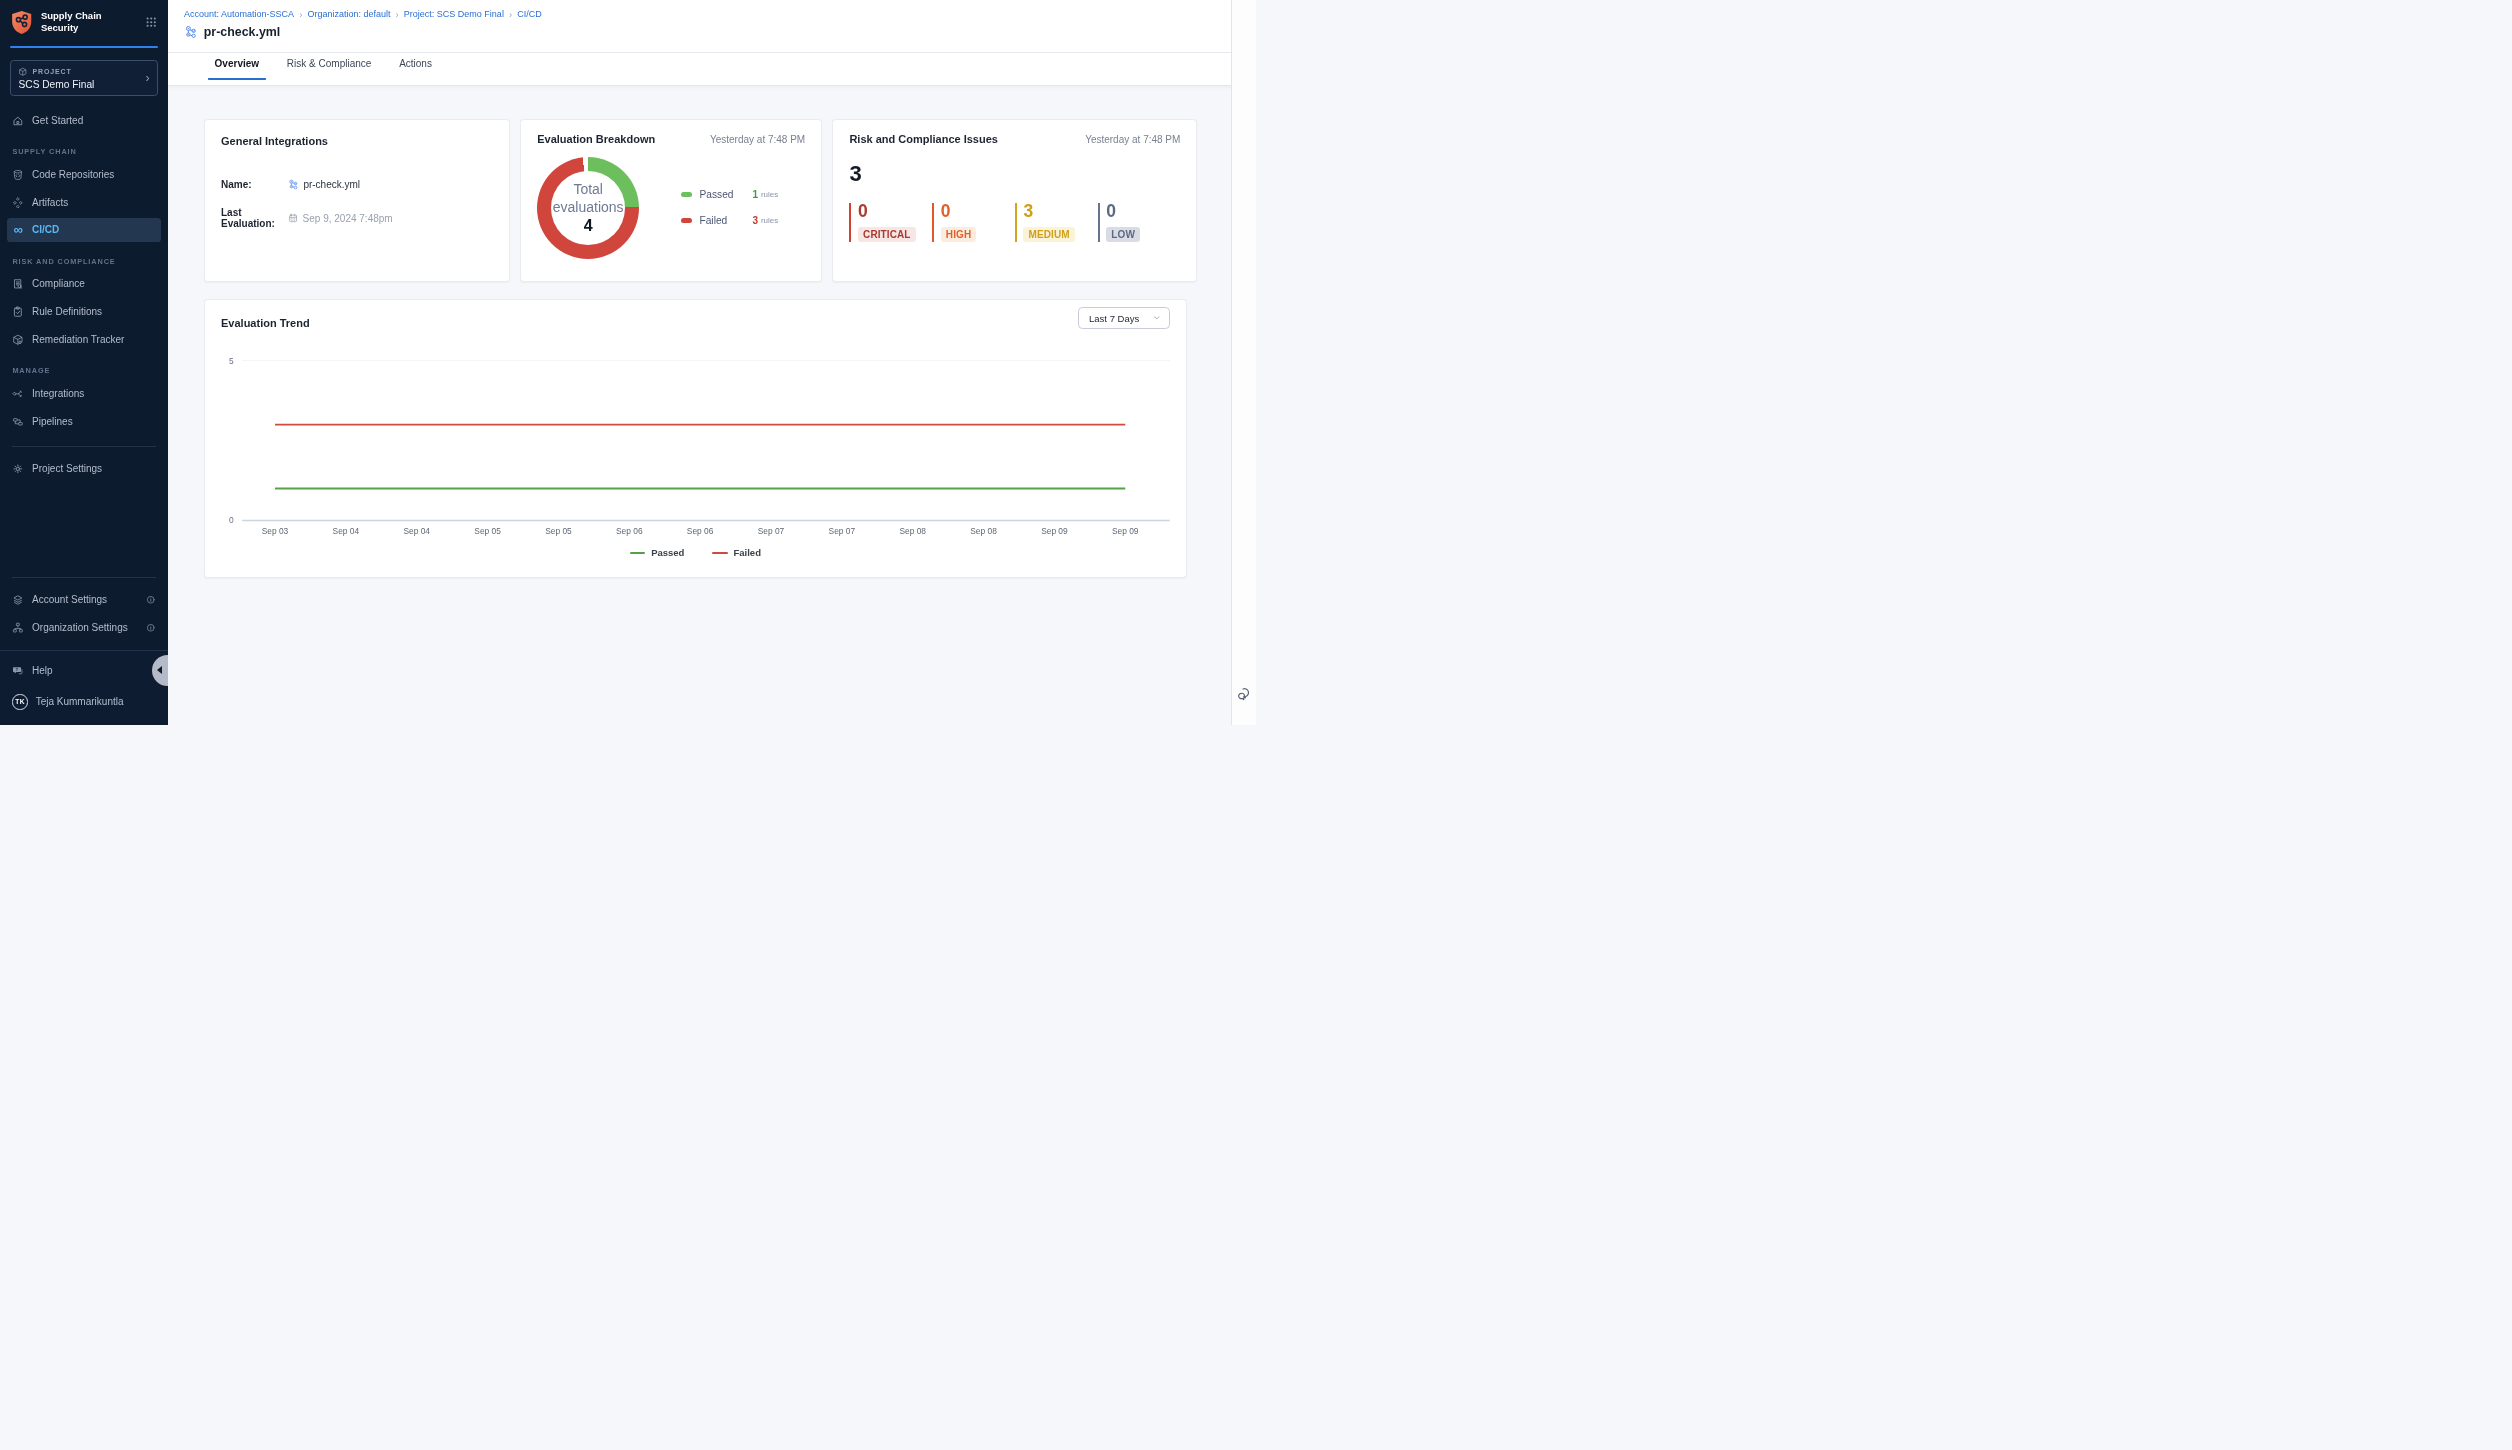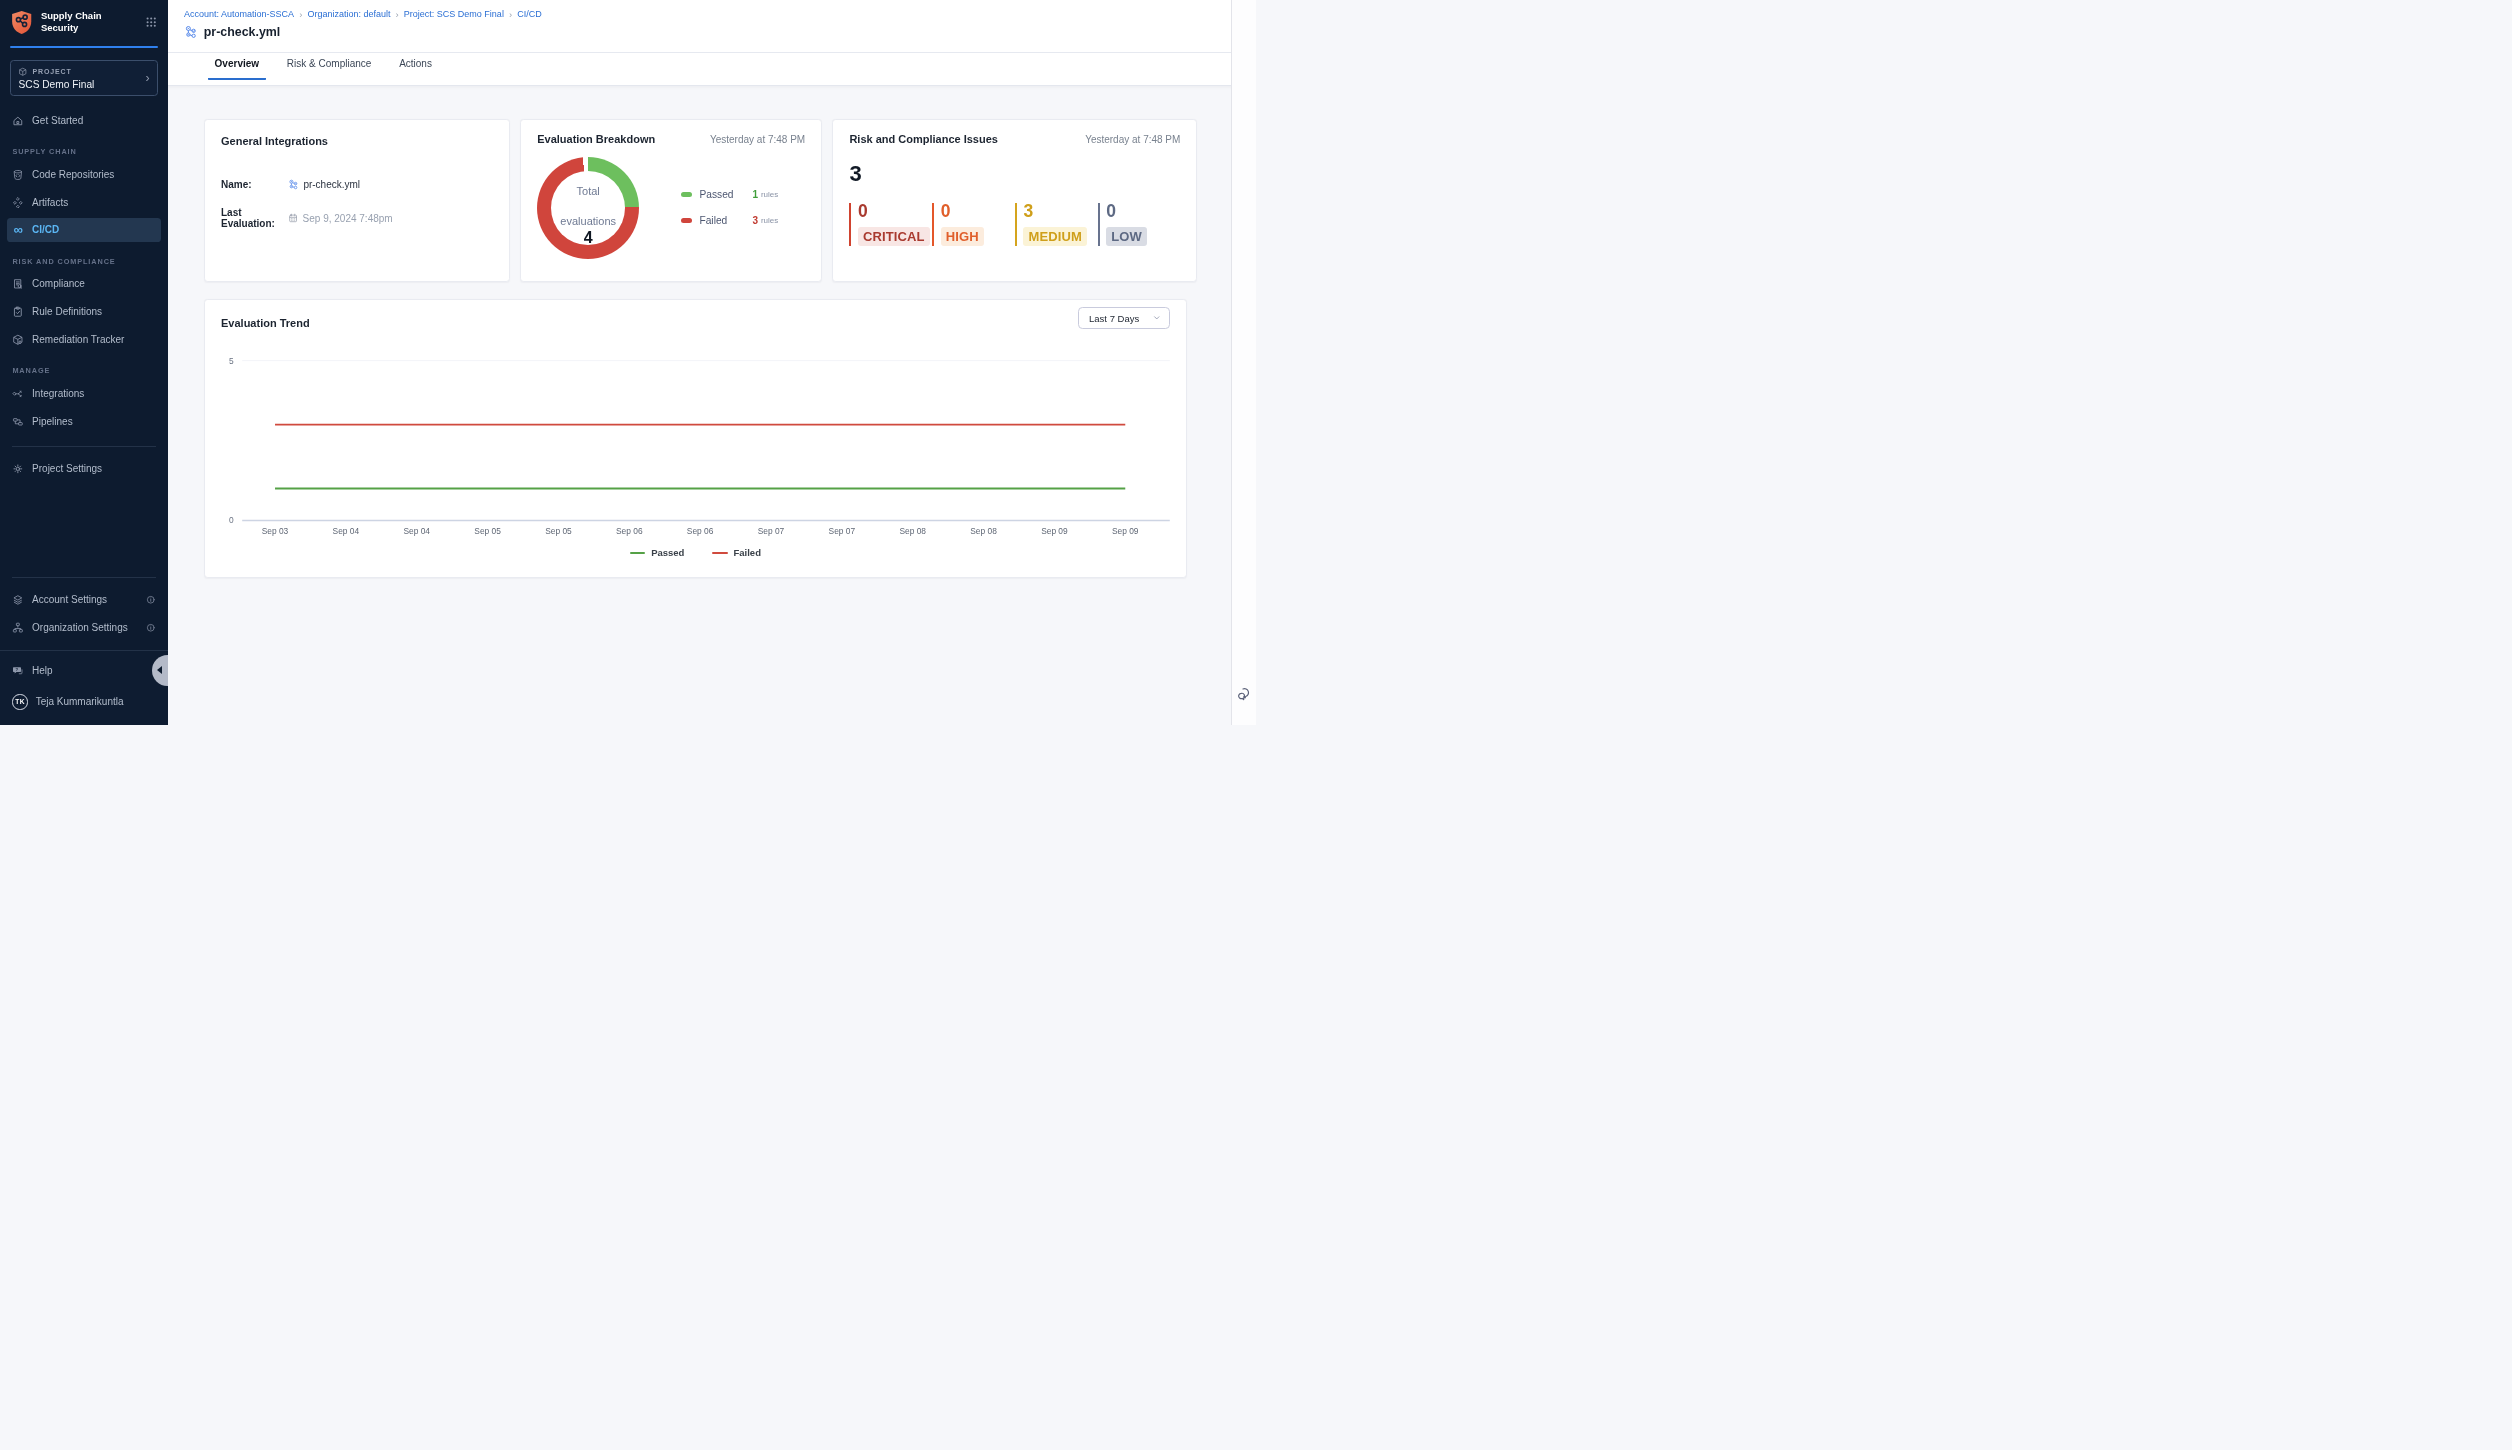--- a/index.html
+++ b/index.html
@@ -100,35 +100,35 @@
   .dag-icon-sm { width:11px; height:11px; color:#4d82e8; }
 
   .card-breakdown { width:302px; height:163px; padding:13px 16px; }
   .donut-wrap { display:flex; align-items:center; margin-top:11.7px; }
   .donut { position:relative; width:102px; height:102px; border-radius:50%; flex:0 0 102px; }
   .donut::after { content:""; position:absolute; inset:14px; background:#fff; border-radius:50%; }
   .donut-center {
     position:absolute; inset:14px; z-index:1; display:flex; flex-direction:column;
     align-items:center; justify-content:center; text-align:center;
   }
-  .donut-center .dc-line { font-size:11px; color:#6f7a93; line-height:1.3;margin-top:16px; }
+  .donut-center .dc-line { font-size:14px; color:#6f7a93; line-height:1.3; }
   .donut-center .dc-total { font-size:16px; font-weight:800; color:#0f1722; margin-top:0.7px; }
   .bd-legend { margin-left:42px; display:flex; flex-direction:column; gap:14.6px; }
   .bd-row { display:flex; align-items:center; }
   .bd-dot { width:11px; height:5.1px; border-radius:2.9px; margin-right:7.3px; }
   .bd-label { font-size:10.2px; color:#4c5670; width:53px; }
   .bd-val { font-size:10px; font-weight:800; }
   .bd-unit { font-size:8px; color:#8a93a6; margin-left:2.9px; }
 
   .card-risk { width:365px; height:163px; padding:13px 16px; }
   .risk-total { font-size:22px; font-weight:800; color:#121a26; margin-top:17.5px; line-height:1; }
   .sev-row { display:flex; margin-top:18px; }
   .sev { width:85px; border-left:2.2px solid #ccc; padding-left:6.6px; }
   .sev-num { font-size:17.5px; font-weight:800; line-height:1; }
-  .sev-badge { display:inline-block; margin-top:6.6px; font-size:13px; font-weight:700; padding:2.2px 5.1px; border-radius:2.9px; letter-spacing:0.1px; }
+  .sev-badge { display:inline-block; margin-top:6.6px; font-size:10px; font-weight:700; padding:2.2px 5.1px; border-radius:2.9px; letter-spacing:0.1px; }
 
   .card-trend { width:983px; height:279px; margin-top:17px; padding:7.3px 16px 0 16px; }
   .trend-head { display:flex; justify-content:space-between; align-items:flex-end; }
   .trend-title { font-size:11px; font-weight:700; color:#1c2430; margin-top:5.8px; }
   .range-select {
     display:flex; align-items:center; gap:13px; border:0.7px solid #c9cbdd; border-radius:4.4px;
     padding:4.4px 7.3px 4.4px 10.2px; font-size:9.5px; color:#1d2430; cursor:pointer; background:#fff;
   }
   .chev-dn { width:9.5px; height:9.5px; color:#8a90a8; }
   #trend-svg { display:block; width:951px; height:208px; margin-top:8.8px; }

